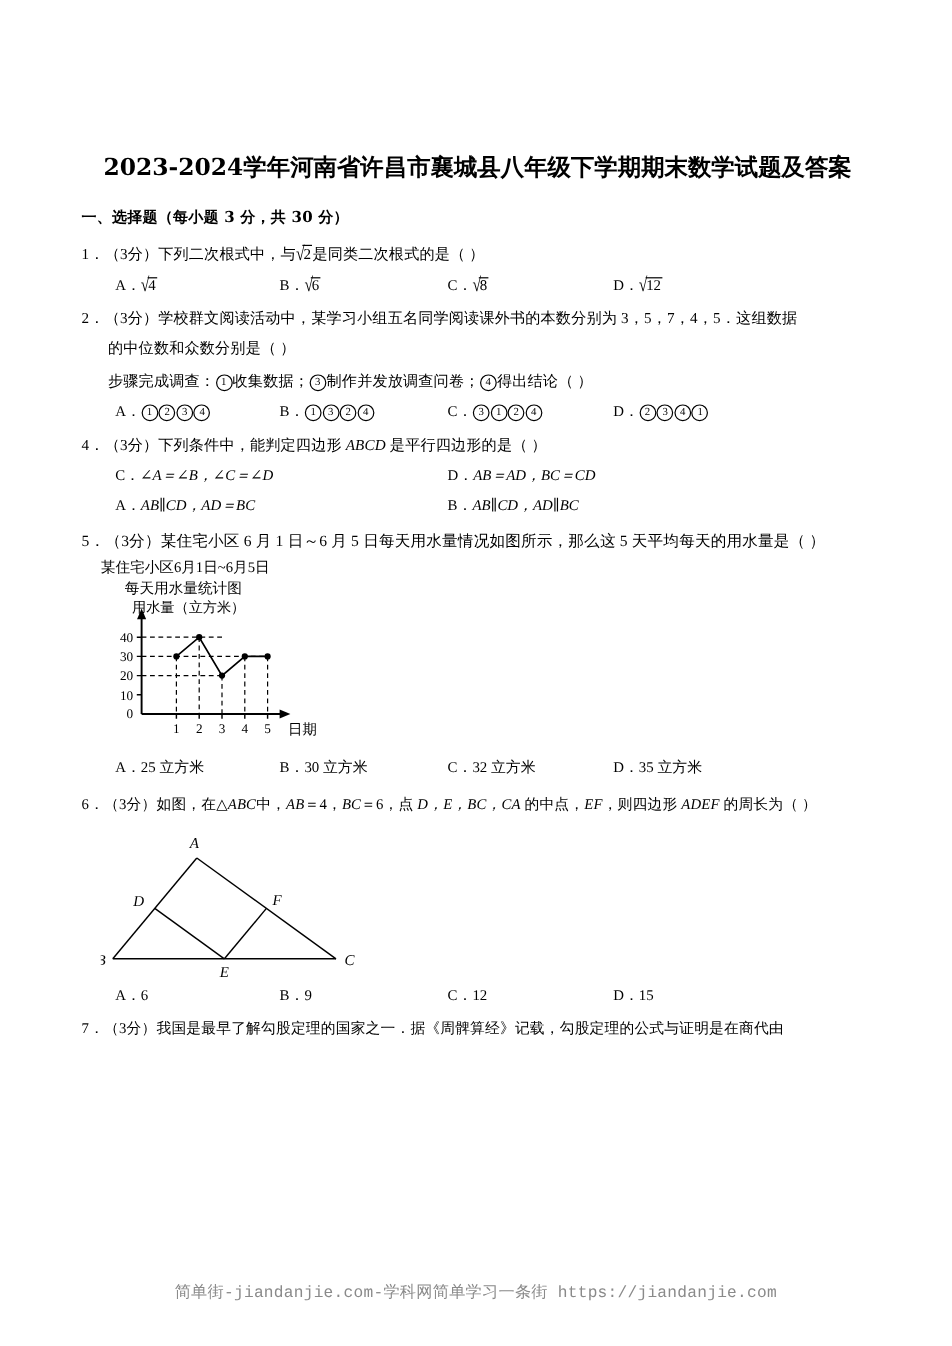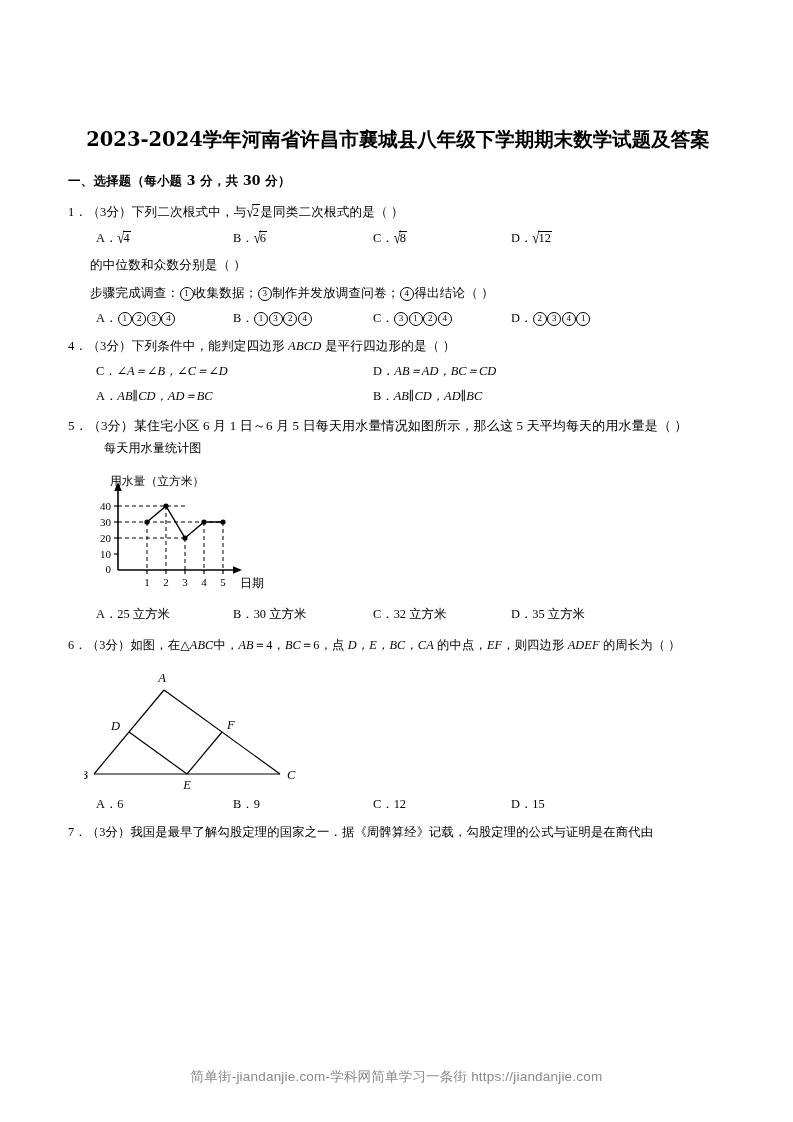--- a/index.html
+++ b/index.html
@@ -155,21 +155,21 @@
 
   
   .footer {
     position: absolute;
     left: 0;
     top: 1068px;
     width: 793px;
     text-align: center;
     font-size: 13.5px;
     color: #8a8a8a;
-    font-family: Liberation Sans, sans-serif;
+    font-family: Liberation Mono, monospace;
     letter-spacing: 0.2px;
   }
 </style>
 </head>
 <body>
 
 <div class="page">
   <div class="content">
 
     <div class="doc-title">2023-2024学年河南省许昌市襄城县八年级下学期期末数学试题及答案</div>
@@ -182,20 +182,21 @@
       </div>
       <div class="options-row">
         <span class="opt a"><span>A．</span><span class="sqrt"><span class="radical">√</span><span class="rad-body">4</span></span></span>
         <span class="opt b"><span>B．</span><span class="sqrt"><span class="radical">√</span><span class="rad-body">6</span></span></span>
         <span class="opt c"><span>C．</span><span class="sqrt"><span class="radical">√</span><span class="rad-body">8</span></span></span>
         <span class="opt d"><span>D．</span><span class="sqrt"><span class="radical">√</span><span class="rad-body">12</span></span></span>
       </div>
     </div>
 
     <div class="question">
+      <div class="q-line">2．（3分）学校群文阅读活动中，某学习小组五名同学阅读课外书的本数分别为 3，5，7，4，5．这组数据</div>
       <div class="q-line q-indent">的中位数和众数分别是（      ）</div>
     </div>
 
     <div class="question">
       <div class="q-line q-indent">
         <span>步骤完成调查：</span><span class="circled">1</span><span>收集数据；</span><span class="circled">3</span><span>制作并发放调查问卷；</span><span class="circled">4</span><span>得出结论（      ）</span>
       </div>
       <div class="options-row">
         <span class="opt a"><span>A．</span><span class="circled">1</span><span class="circled">2</span><span class="circled">3</span><span class="circled">4</span></span>
         <span class="opt b"><span>B．</span><span class="circled">1</span><span class="circled">3</span><span class="circled">2</span><span class="circled">4</span></span>
@@ -215,20 +216,21 @@
       <div class="options-row">
         <span class="opt a"><span>A．</span><span class="ital">AB∥CD，AD＝BC</span></span>
         <span class="opt b2"><span>B．</span><span class="ital">AB∥CD，AD∥BC</span></span>
       </div>
     </div>
 
     <div class="question" style="margin-top:4px;">
       <div class="q-line" style="font-size:13px;">5．（3分）某住宅小区 6 月 1 日～6 月 5 日每天用水量情况如图所示，那么这 5 天平均每天的用水量是（      ）</div>
 
       <div class="figure-water">
+        <div class="fig-title-1">某住宅小区6月1日~6月5日</div>
         <div class="fig-title-2">每天用水量统计图</div>
         <div class="axis-label-y">用水量（立方米）</div>
         <svg class="chart-svg" width="250" height="130">
 
           <line x1="36" y1="18" x2="36" y2="98" stroke="#000" stroke-width="1.6"></line>
           <polygon points="36,10 32.2,19 39.8,19" fill="#000"></polygon>
           <line x1="36" y1="98" x2="152" y2="98" stroke="#000" stroke-width="1.6"></line>
           <polygon points="160,98 151,94.2 151,101.8" fill="#000"></polygon>
 
           <line x1="36" y1="34" x2="103" y2="34" stroke="#000" stroke-width="1" stroke-dasharray="4,3"></line>

